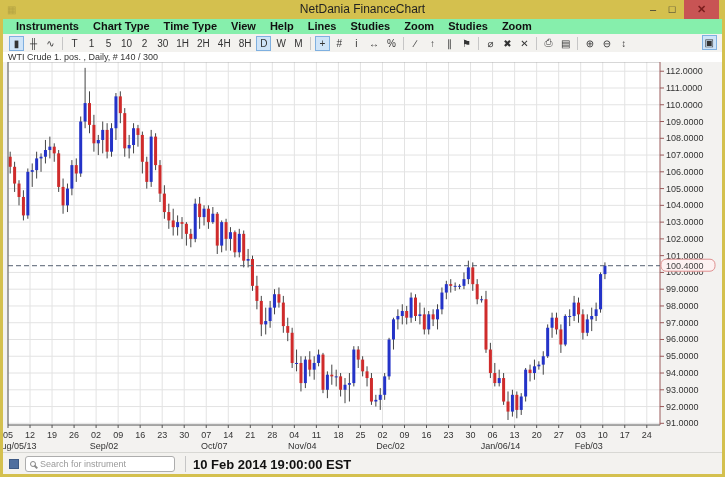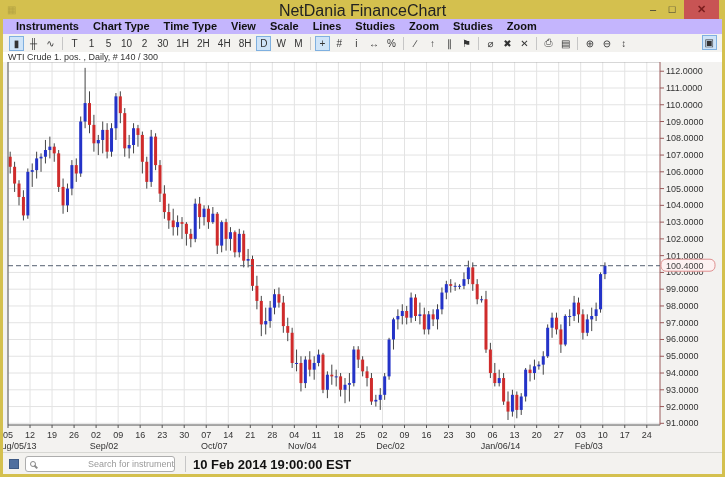--- a/index.html
+++ b/index.html
@@ -3,45 +3,45 @@
 <meta charset="utf-8">
 <style>
   html,body{margin:0;padding:0;background:#888;}
   *{box-sizing:border-box;font-family:"Liberation Sans",sans-serif;}
   .window{position:relative;width:725px;height:477px;background:#fff;overflow:hidden;}
   .frame-left,.frame-right{position:absolute;top:0;bottom:0;width:3px;background:#d4c04e;z-index:5;}
   .frame-left{left:0}.frame-right{right:0}
   .frame-bottom{position:absolute;left:0;right:0;bottom:0;height:3px;background:#d4c04e;z-index:5;}
   
   .titlebar{position:absolute;top:0;left:0;right:0;height:19px;background:#d4c04e;z-index:6;}
-  .title-text{position:absolute;left:0;right:0;top:2px;text-align:center;font-size:16px;color:#222;}
+  .title-text{position:absolute;left:0;right:0;top:2px;text-align:center;font-size:12px;color:#222;}
   .app-icon{position:absolute;left:7px;top:4px;font-size:10px;color:#b5a443;}
   .win-btn{position:absolute;top:0;height:19px;text-align:center;font-size:11px;color:#333;line-height:18px;cursor:default;}
   .btn-min{right:63px;width:18px;}
   .btn-max{right:44px;width:18px;}
   .btn-close{right:6px;width:35px;background:#c85454;color:#7a1d1d;font-weight:bold;}
   
-  .menubar{position:absolute;top:19px;left:3px;right:3px;height:15px;background:#c4b5fd;display:flex;align-items:center;padding-left:6px;}
+  .menubar{position:absolute;top:19px;left:3px;right:3px;height:15px;background:#86efac;display:flex;align-items:center;padding-left:6px;}
   .menu-item{font-size:11px;font-weight:bold;color:#111;padding:0 7px;line-height:15px;cursor:default;}
   
   .toolbar{position:absolute;top:34px;left:3px;right:3px;height:18px;background:#f3f2ef;display:flex;align-items:center;padding-left:5px;}
   .tb-group{display:flex;align-items:center;}
   .tb-sep{width:1px;height:13px;background:#c6c6c6;margin:0 3px;}
   .tb-btn{min-width:15px;height:15px;padding:0 2px;margin:0 1px;display:flex;align-items:center;justify-content:center;
     font-size:10px;color:#333;border:1px solid transparent;background:transparent;cursor:default;}
   .tb-btn.active{background:#cfe4f8;border-color:#7fb0e0;}
   .dock-btn{position:absolute;right:4px;top:1px;}
   
   .chart-region{position:absolute;top:52px;left:3px;width:719px;height:400px;background:#fff;text-align:center;}
   .instrument-label{position:absolute;top:0px;left:5px;font-size:9px;color:#333;white-space:nowrap;}
   .chart-svg{position:absolute;top:10px;left:0;}
   
   .statusbar{position:absolute;top:452px;left:3px;right:3px;height:22px;background:#f3f2ef;border-top:1px solid #d8d8d4;}
   .status-grid{position:absolute;left:6px;top:6px;width:10px;height:10px;background:#4f6f9f;border:1px solid #3d5a85;}
-  .search-box{position:absolute;left:22px;top:3px;width:150px;height:16px;background:#fff;border:1px solid #adadad;border-radius:3px;display:flex;align-items:center;padding:0 4px;gap:48px;}
+  .search-box{position:absolute;left:22px;top:3px;width:150px;height:16px;background:#fff;border:1px solid #adadad;border-radius:3px;display:flex;align-items:center;padding:0 4px;}
   .mag-icon{width:6px;height:6px;border:1.4px solid #8a8a8a;border-radius:50%;position:relative;flex:0 0 auto;margin-right:4px;}
   .mag-icon::after{content:"";position:absolute;width:4px;height:1.5px;background:#8a8a8a;transform:rotate(45deg);right:-3px;bottom:-1px;}
   .search-input{border:none;outline:none;flex:1;font-size:9px;color:#333;background:transparent;padding:0;}
   .search-input::placeholder{color:#9a9a9a;}
   .status-sep{position:absolute;left:182px;top:3px;width:1px;height:16px;background:#c6c6c6;}
   .status-time{position:absolute;left:190px;top:4px;font-size:13px;font-weight:bold;color:#111;}
 </style>
 </head>
 <body>
 
@@ -56,21 +56,21 @@
     <div class="win-btn btn-min">–</div>
     <div class="win-btn btn-max">□</div>
     <div class="win-btn btn-close">✕</div>
   </div>
 
   <div class="menubar">
       <span class="menu-item">Instruments</span>
       <span class="menu-item">Chart Type</span>
       <span class="menu-item">Time Type</span>
       <span class="menu-item">View</span>
-      <span class="menu-item">Scale</span>
+      <span class="menu-item">Help</span>
       <span class="menu-item">Lines</span>
       <span class="menu-item">Studies</span>
       <span class="menu-item">Zoom</span>
       <span class="menu-item">Studies</span>
       <span class="menu-item">Zoom</span>
     </div>
 
   <div class="toolbar">
     <button class="tb-btn active dock-btn">▣</button>
   <span class="tb-group">

